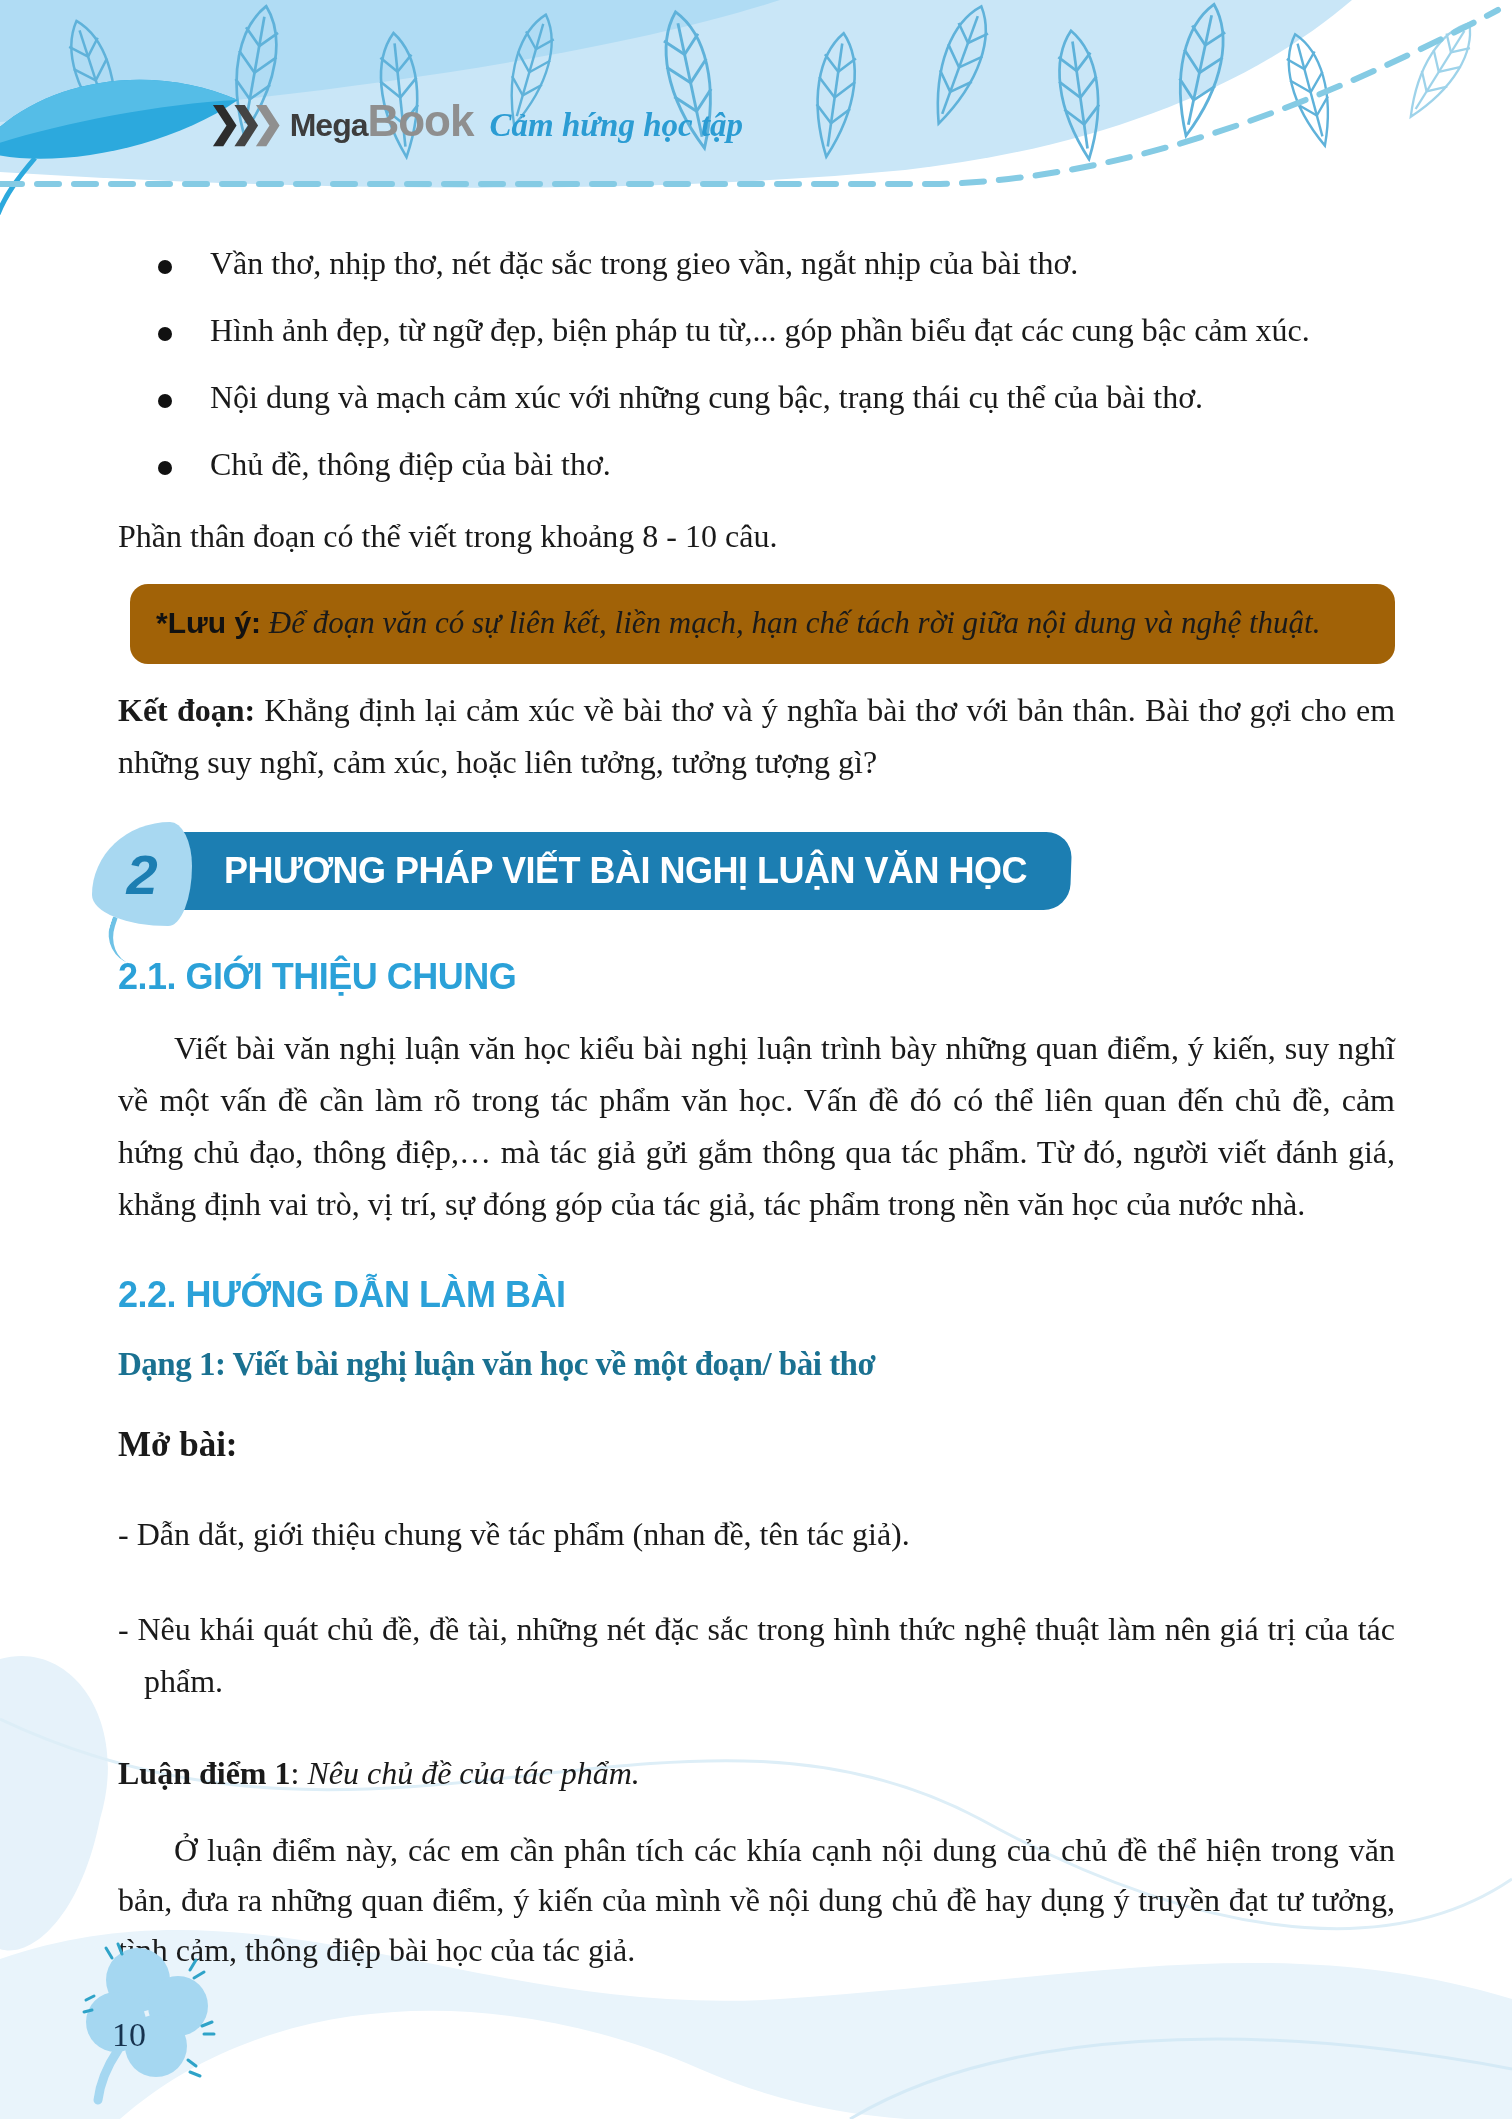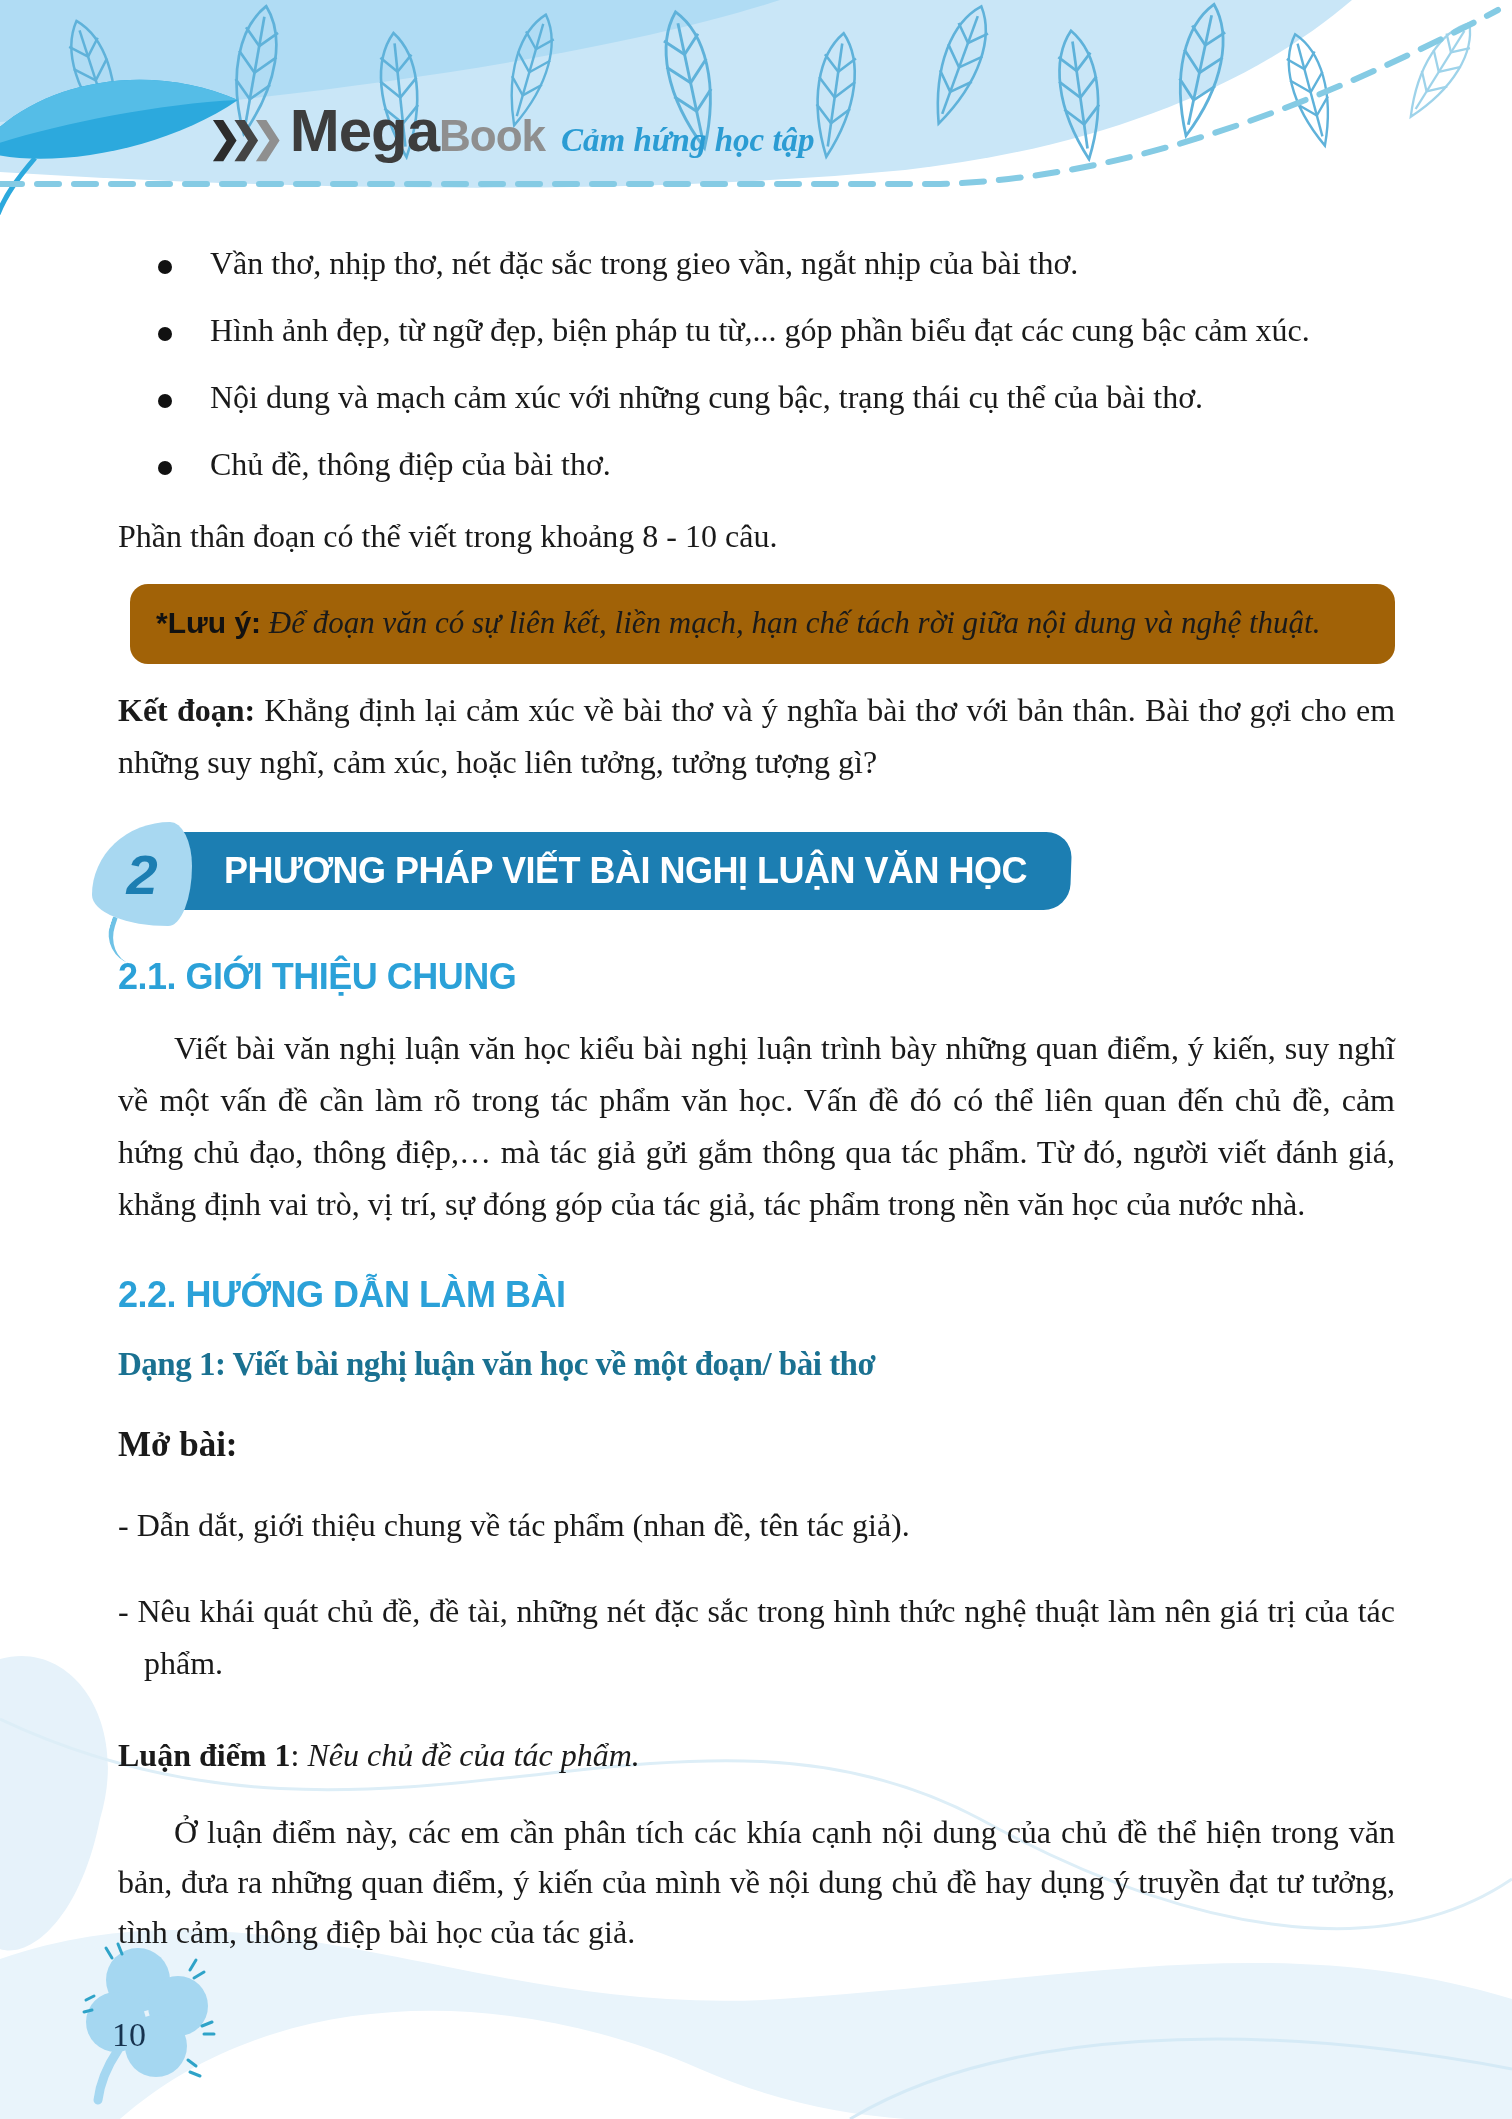--- a/index.html
+++ b/index.html
@@ -9,21 +9,21 @@
   }
   .page{position:relative;width:1512px;height:2119px;overflow:hidden;}
 
   
   .header{position:absolute;top:0;left:0;width:1512px;height:215px;z-index:2;}
   .header svg{display:block;}
   .logo{position:absolute;left:208px;top:96px;display:flex;align-items:baseline;
         font-family:"Liberation Sans", sans-serif;white-space:nowrap;}
   .chev{font-weight:bold;font-size:40px;letter-spacing:-12px;margin-right:18px;}
   .chev .c1{color:#2c2c2c}.chev .c2{color:#444444}.chev .c3{color:#8f8f8f}
-  .logo .mega{font-size:60px;font-weight:bold;color:#3d3d3d;letter-spacing:-1px;}
+  .logo .mega{font-size:32px;font-weight:bold;color:#3d3d3d;letter-spacing:-1px;}
   .logo .book{font-size:44px;font-weight:bold;color:#8f8f8f;letter-spacing:-1px;}
   .logo .tagline{font-family:"Liberation Serif", serif;font-style:italic;font-weight:bold;
         font-size:33px;color:#2b9cd3;margin-left:16px;}
 
   
   .content{position:absolute;top:212px;left:0;width:1512px;padding:0 117px 0 118px;
            box-sizing:border-box;z-index:1;}
   p{margin:0;}
   .serif{font-size:32px;line-height:52px;}
   .justify{text-align:justify;}
@@ -59,21 +59,21 @@
   .banner-bar span{transform:skewX(2deg);font-family:"Liberation Sans", sans-serif;
       font-weight:bold;font-size:36px;color:#ffffff;letter-spacing:-0.5px;white-space:nowrap;}
 
   .sub-blue{font-family:"Liberation Sans", sans-serif;font-weight:bold;font-size:36px;
       color:#2ba1d8;margin:24px 0 0 0;letter-spacing:-0.5px;}
   .s21-para{margin-top:24px;}
   .s22-head{margin-top:44px;}
   .dang{font-family:Liberation Serif, serif;font-weight:bold;font-size:33px;
       color:#1a7191;margin:30px 0 0 0;letter-spacing:-0.5px;}
   .bold-label{font-weight:bold;font-size:35px;margin-top:42px;}
-  .hang{margin-top:34px;padding-left:26px;text-indent:-26px;}
+  .hang{margin-top:43px;padding-left:26px;text-indent:-26px;}
   .luandiem{margin-top:40px;}
   .luandiem .it{font-style:italic;}
   .final-para{margin-top:26px;line-height:50px;}
 
   
   .bottom-decor{position:absolute;left:0;bottom:0;width:1512px;height:520px;z-index:0;}
   .page-badge{position:absolute;left:78px;top:1938px;width:150px;height:170px;z-index:2;}
   .page-num{position:absolute;left:34px;top:78px;font-size:34px;color:#16324f;}
 </style>
 </head>

